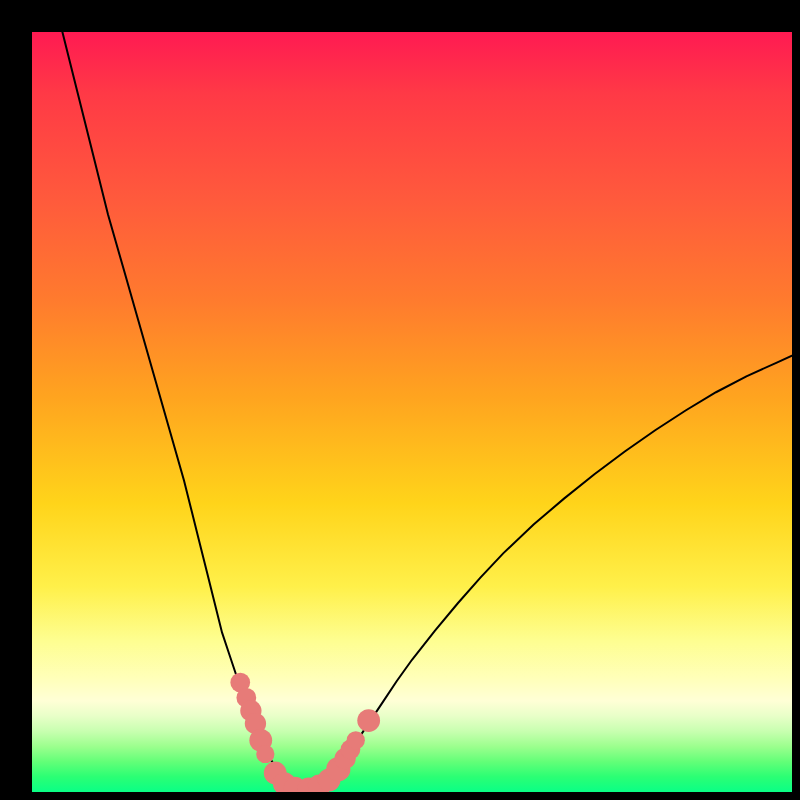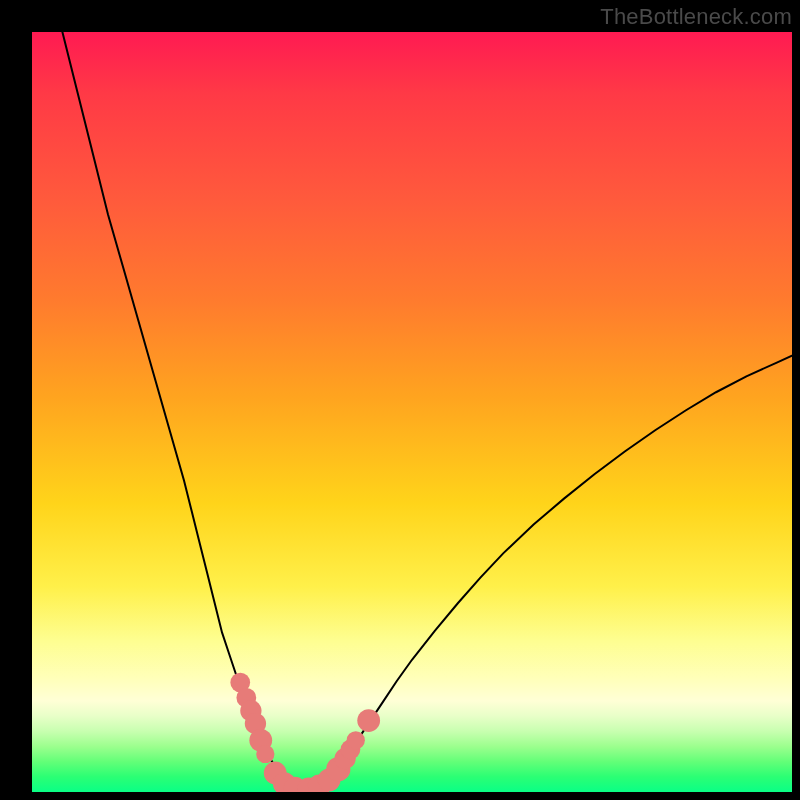--- a/index.html
+++ b/index.html
@@ -61,21 +61,20 @@
   svg.curve-layer {
     position: absolute;
     inset: 0;
   }
 </style>
 </head>
 <body>
 
 <div class="frame">
 
-  <div class="watermark">TheBottleneck.com</div>
 
   <div class="plot">
     <div class="gradient"></div>
 
     <svg class="curve-layer" viewBox="0 0 760 760" preserveAspectRatio="none">
       <g>
         <path id="path-left" fill="none" stroke="#000" stroke-width="2" stroke-linecap="round" d="M30.40 0.00 L45.60 60.80 L60.80 121.60 L76.00 182.40 L91.20 235.60 L106.40 288.80 L121.60 342.00 L136.80 395.20 L152.00 448.40 L159.60 478.80 L167.20 509.20 L174.80 539.60 L182.40 570.00 L190.00 600.40 L197.60 623.20 L205.20 646.00 L212.80 668.80 L220.40 687.80 L228.00 706.80 L235.60 722.00 L243.20 734.92 L250.80 746.32 L258.40 755.44"></path>
         <path id="path-floor" fill="none" stroke="#000" stroke-width="2" stroke-linecap="round" d="M258.40 755.44 L273.60 758.48 L288.80 755.44"></path>
         <path id="path-right" fill="none" stroke="#000" stroke-width="2" stroke-linecap="round" d="M288.80 755.44 L304.00 738.72 L319.20 717.44 L334.40 694.64 L349.60 671.84 L364.80 649.04 L380.00 627.76 L402.80 598.88 L425.60 571.52 L448.40 545.68 L471.20 521.36 L501.60 492.48 L532.00 466.64 L562.40 442.32 L592.80 419.52 L623.20 398.24 L653.60 378.48 L684.00 360.24 L714.40 344.28 L744.80 330.60 L760.00 323.76"></path>
       </g>

